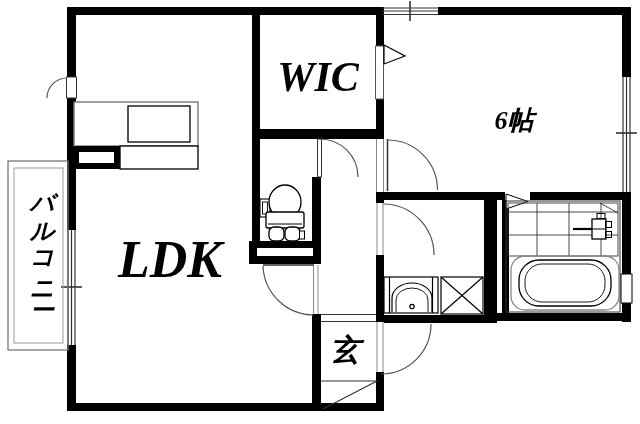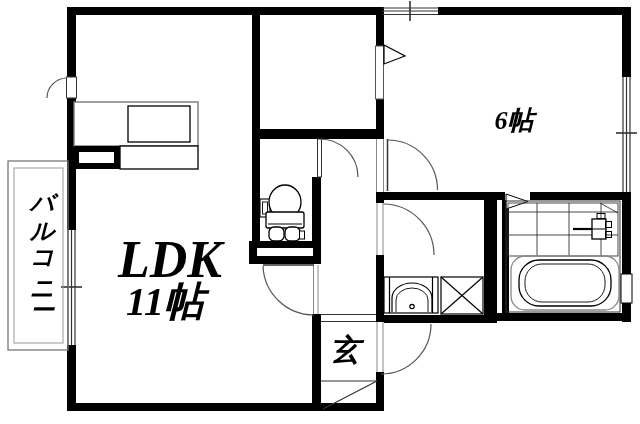--- a/index.html
+++ b/index.html
@@ -209,19 +209,19 @@
         <rect x="519" y="260" width="92" height="46" rx="20" stroke="#000" stroke-width="1.3"></rect>
         <rect x="525" y="264" width="80" height="38" rx="17" stroke="#000" stroke-width="0.9"></rect>
       </g>
       <rect x="621" y="274" width="11" height="29" fill="#fff" stroke="#000" stroke-width="1"></rect>
     </g>
   </svg>
 
   <div class="lbl lbl-balcony" style="left:42px;top:238px;">バルコニー</div>
 
   <div class="lbl lbl-ldk" style="left:170px;top:260px;">LDK</div>
-  <div class="lbl lbl-ldk-size" style="left:165px;top:302px;">11帖</div>
-
+
+  <div class="lbl lbl-wic" style="left:318px;top:77px;">WIC</div>
 
   <div class="lbl lbl-yo-size" style="left:514px;top:121px;">6帖</div>
 
   <div class="lbl lbl-gen" style="left:345px;top:350px;">玄</div>
 </div>
 
 </body></html>

